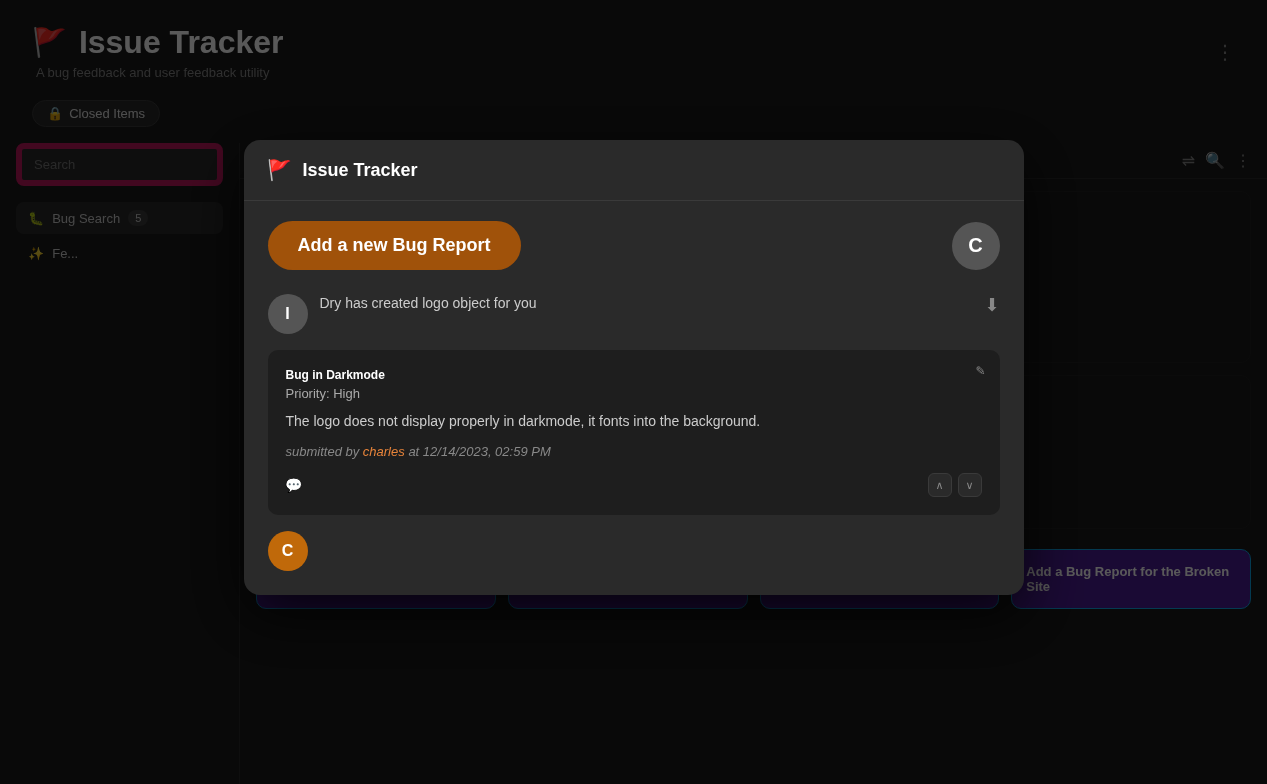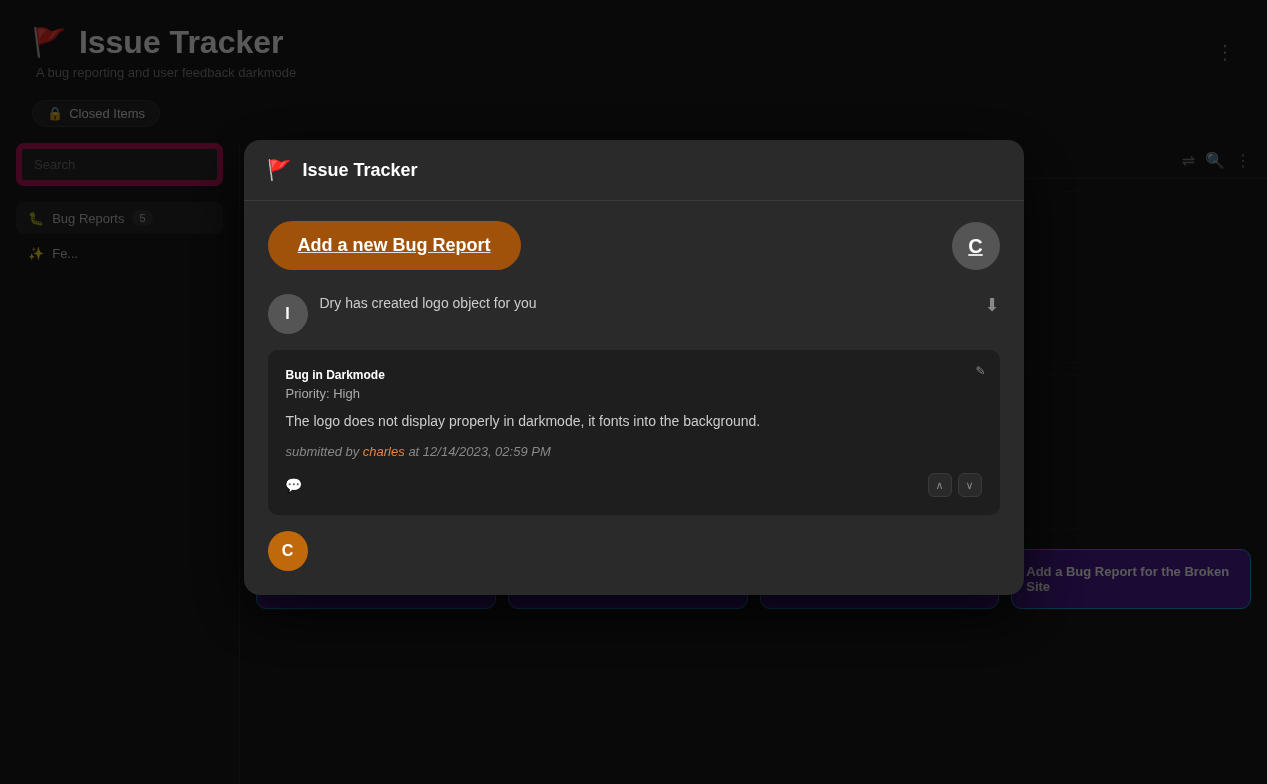--- a/index.html
+++ b/index.html
@@ -258,24 +258,23 @@
     .modal-body {
       padding: 20px 24px;
       display: flex;
       flex-direction: column;
       gap: 16px;
     }
 
     
     .modal-top-bar {
       display: flex;
-      align-items: flex-end;
+      align-items: center;
       justify-content: space-between;
       margin-bottom: 8px;
-      text-decoration: underline;
     }
 
     
     .message-row {
       display: flex;
       gap: 12px;
       align-items: flex-start;
     }
     .avatar-circle {
       width: 40px;
@@ -383,40 +382,40 @@
 
 
 
 
 <div class="header">
   <div class="header-left">
     <div class="header-title-row">
       <span class="flag-icon">🚩</span>
       <span class="header-title">Issue Tracker</span>
     </div>
-    <span class="header-subtitle">A bug reporting and user feedback darkmode</span>
+    <span class="header-subtitle">A bug feedback and user feedback utility</span>
   </div>
   <span class="header-dots">⋮</span>
 </div>
 
 
 <div class="closed-items-badge">
   <span>🔒</span>
   <span>Closed Items</span>
 </div>
 
 
 <div class="main-layout">
 
   <div class="sidebar">
     <input class="search-input" type="text" placeholder="Search" style="">
     <div class="sidebar-nav">
       <div class="sidebar-nav-item active">
         <span>🐛</span>
-        <span>Bug Reports</span>
+        <span>Bug Search</span>
         <span class="nav-badge">5</span>
       </div>
       <div class="sidebar-nav-item">
         <span>✨</span>
         <span>Fe...</span>
       </div>
     </div>
   </div>
 
   <div class="content-area">

